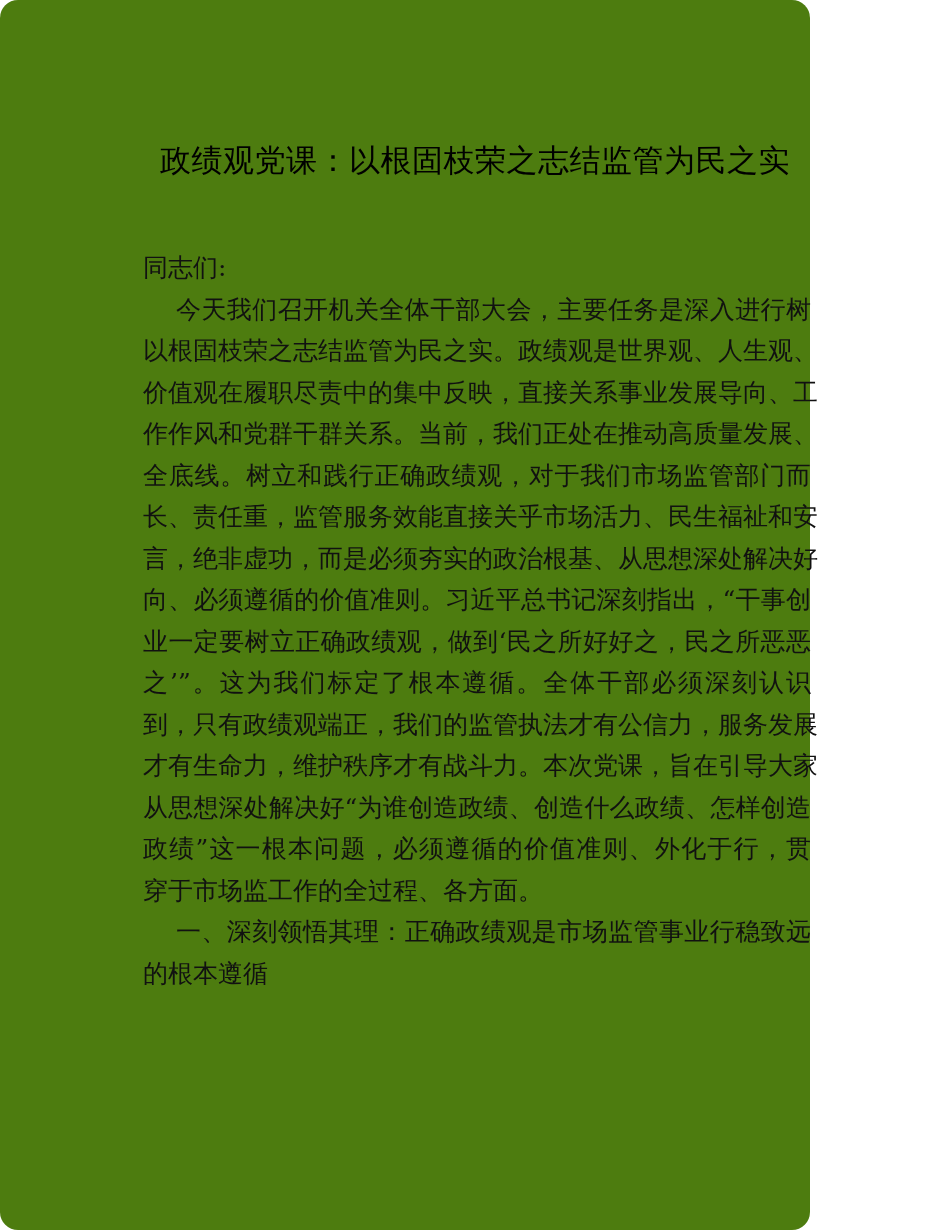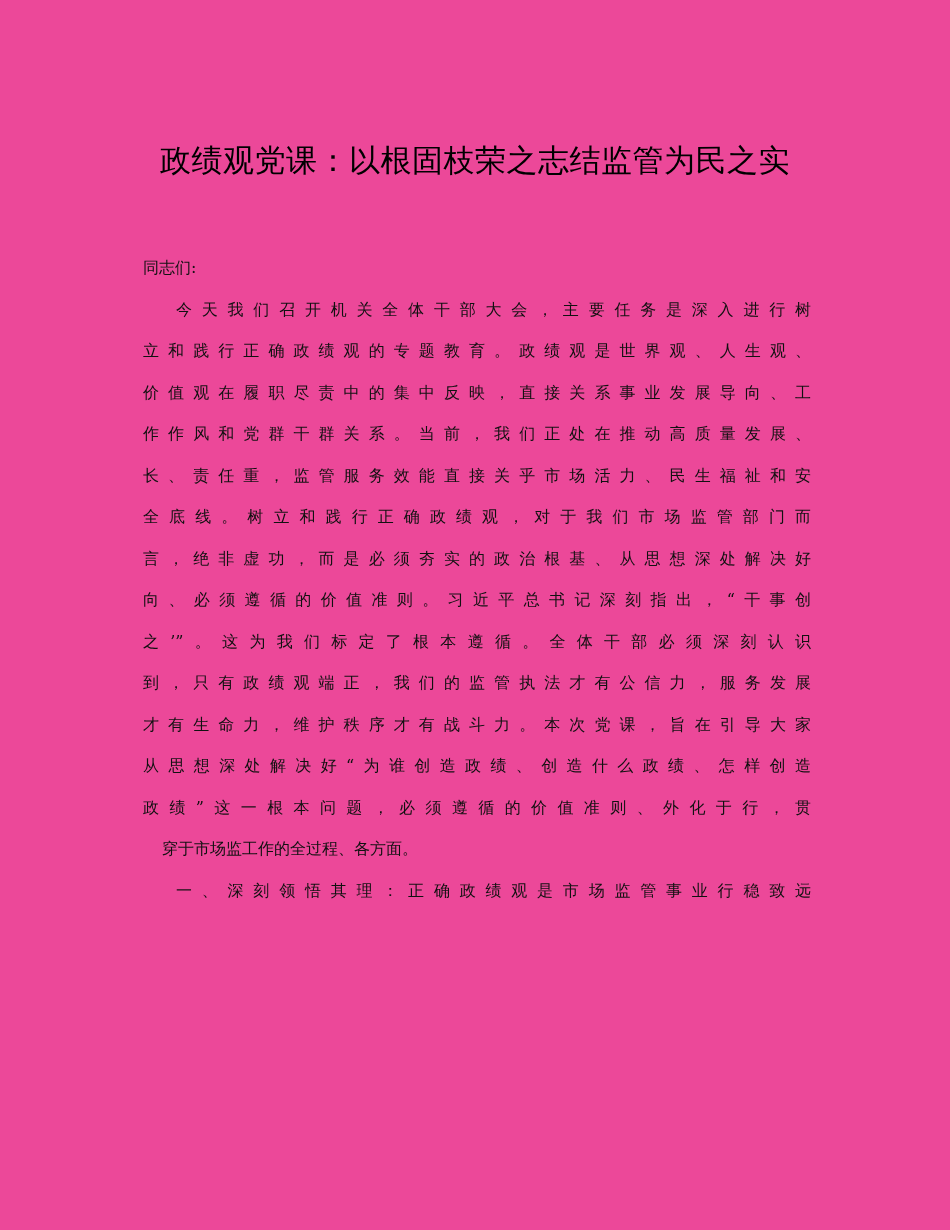--- a/index.html
+++ b/index.html
@@ -1,60 +1,63 @@
 <!DOCTYPE html>
 <html><head>
 <meta charset="utf-8">
 <style>
   html, body { margin: 0; padding: 0; background: #ffffff; }
   body { width: 950px; height: 1230px; position: relative; overflow: hidden; }
   .page {
-    position: absolute; left: 0; top: 0; width: 950px; height: 1230px;
-    background: #ec4899; color: #111111;
+    position: absolute; left: 0; top: 0; width: 810px; height: 1230px;
+    background: #4d7c0f; color: #111111;
     font-family: "DejaVu Serif", "Liberation Serif", serif;
+    border-radius: 18px;
   }
   .title {
     position: absolute; left: 0; top: 140px; width: 950px; text-align: center;
     font-family: "DejaVu Sans", "Liberation Sans", sans-serif;
     font-size: 31px; letter-spacing: 0.5px; color: #000; margin: 0; font-weight: normal;
   }
   .body {
     position: absolute; left: 143px; top: 247px; width: 668px;
   }
   .line {
-    height: 41.5px; line-height: 41.5px; font-size: 16px; white-space: nowrap;
+    height: 41.5px; line-height: 41.5px; font-size: 25px; white-space: nowrap;
     text-align: justify; text-align-last: justify; color: #111;
   }
-  .line.last { text-align-last: left; margin-left: 19px; }
+  .line.last { text-align-last: left; }
   .salutation { text-align-last: left; }
   .indent { padding-left: 33px; }
 </style>
 </head>
 <body>
 
 <div class="page">
   <h1 class="title">政绩观党课：以根固枝荣之志结监管为民之实</h1>
 
   <div class="body">
     <div class="line salutation">同志们:</div>
 
     <div>
       <div class="line indent">今天我们召开机关全体干部大会，主要任务是深入进行树</div>
-      <div class="line">立和践行正确政绩观的专题教育。政绩观是世界观、人生观、</div>
+      <div class="line">以根固枝荣之志结监管为民之实。政绩观是世界观、人生观、</div>
       <div class="line">价值观在履职尽责中的集中反映，直接关系事业发展导向、工</div>
       <div class="line">作作风和党群干群关系。当前，我们正处在推动高质量发展、</div>
+      <div class="line">全底线。树立和践行正确政绩观，对于我们市场监管部门而</div>
       <div class="line">长、责任重，监管服务效能直接关乎市场活力、民生福祉和安</div>
-      <div class="line">全底线。树立和践行正确政绩观，对于我们市场监管部门而</div>
       <div class="line">言，绝非虚功，而是必须夯实的政治根基、从思想深处解决好</div>
       <div class="line">向、必须遵循的价值准则。习近平总书记深刻指出，“干事创</div>
+      <div class="line">业一定要树立正确政绩观，做到‘民之所好好之，民之所恶恶</div>
       <div class="line">之’”。这为我们标定了根本遵循。全体干部必须深刻认识</div>
       <div class="line">到，只有政绩观端正，我们的监管执法才有公信力，服务发展</div>
       <div class="line">才有生命力，维护秩序才有战斗力。本次党课，旨在引导大家</div>
       <div class="line">从思想深处解决好“为谁创造政绩、创造什么政绩、怎样创造</div>
       <div class="line">政绩”这一根本问题，必须遵循的价值准则、外化于行，贯</div>
       <div class="line last">穿于市场监工作的全过程、各方面。</div>
     </div>
 
     <div>
       <div class="line indent">一、深刻领悟其理：正确政绩观是市场监管事业行稳致远</div>
+      <div class="line last">的根本遵循</div>
     </div>
   </div>
 </div>
 
 </body></html>

